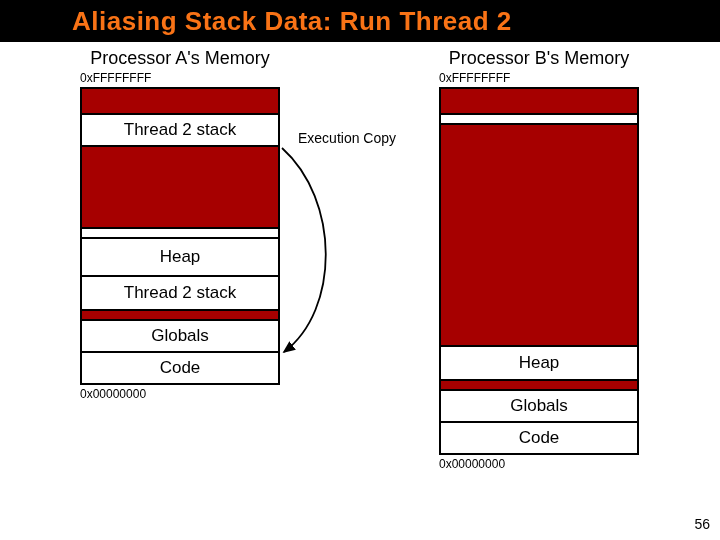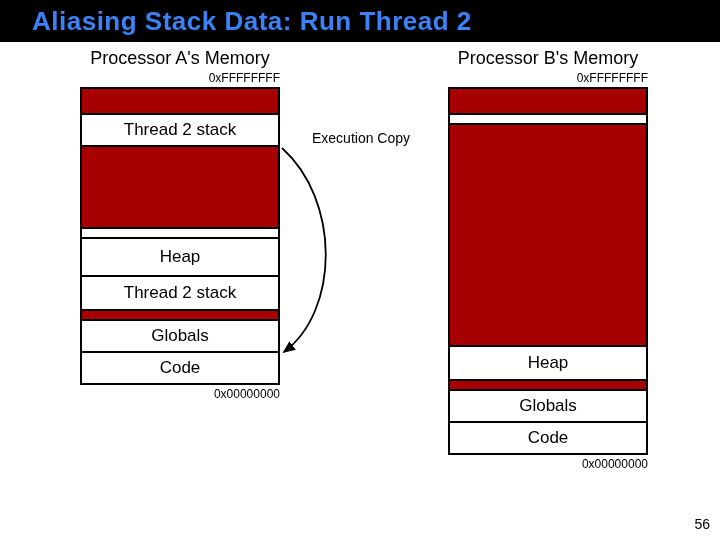--- a/index.html
+++ b/index.html
@@ -7,44 +7,44 @@
     padding: 0;
     font-family: Verdana, Geneva, sans-serif;
     background: #fff;
     width: 720px;
     height: 540px;
     position: relative;
     overflow: hidden;
   }
   .title-bar {
     background: #000;
-    color: #3b82f6;
+    color: #f97316;
     height: 42px;
     display: flex;
     align-items: center;
-    padding-left: 32px;
+    padding-left: 72px;
     font-family: "Arial Narrow", Arial, sans-serif;
     font-stretch: condensed;
     font-weight: bold;
     font-size: 26px;
     letter-spacing: 0.5px;
   }
   .col {
     position: absolute;
     width: 200px;
   }
   .colA { left: 80px; top: 46px; }
-  .colB { left: 448px; top: 46px; }
+  .colB { left: 439px; top: 46px; }
   .col-title {
     text-align: center;
     font-size: 18px;
     margin: 2px 0 0 0;
   }
   .addr {
-    text-align: right;
+    text-align: left;
     font-size: 12px;
     margin: 2px 0 2px 0;
   }
   .stack {
     width: 200px;
   }
   .seg {
     border: 2px solid #000;
     border-top: none;
     text-align: right;
@@ -122,21 +122,21 @@
       <div class="seg white" style="height: 32px;">
         <span>Globals</span>
       </div>
       <div class="seg white" style="height: 32px;">
         <span>Code</span>
       </div>
     </div>
   <div class="addr">0x00000000</div>
 </div>
 
-<div class="lbl" style="left:312px; top:130px;">Execution Copy</div>
+<div class="lbl" style="left:298px; top:130px;">Execution Copy</div>
 
 <svg class="arrow" style="left:0; top:0;" width="720" height="540">
   <defs>
     <marker id="arrowhead" markerWidth="8" markerHeight="8" refX="6" refY="3" orient="auto">
       <path d="M0,0 L7,3 L0,6 Z" fill="#000"></path>
     </marker>
   </defs>
   <path d="M 282 148 C 340 200, 340 310, 284 352" stroke="#000" stroke-width="1.8" fill="none" marker-end="url(#arrowhead)"></path>
 </svg>
 

